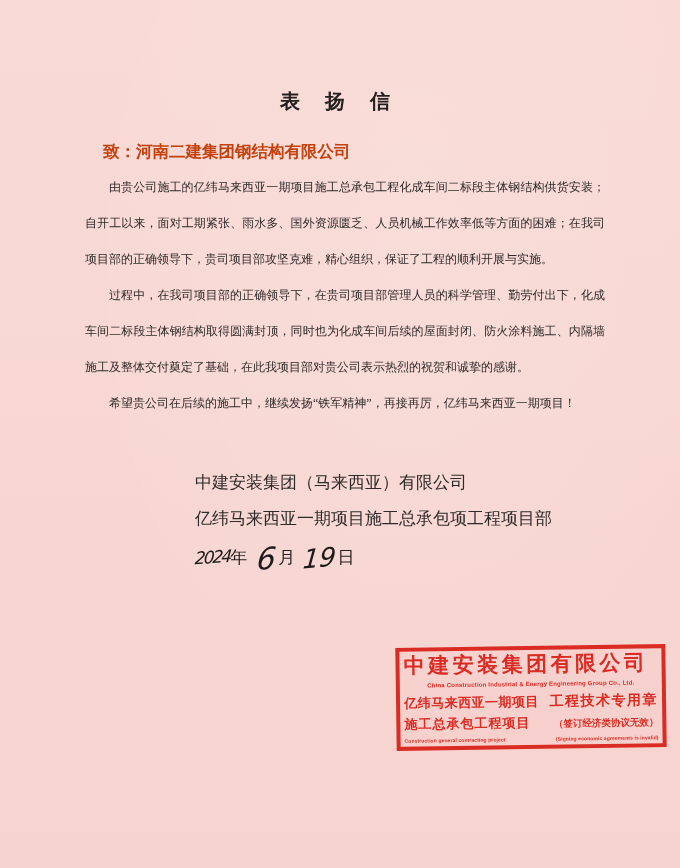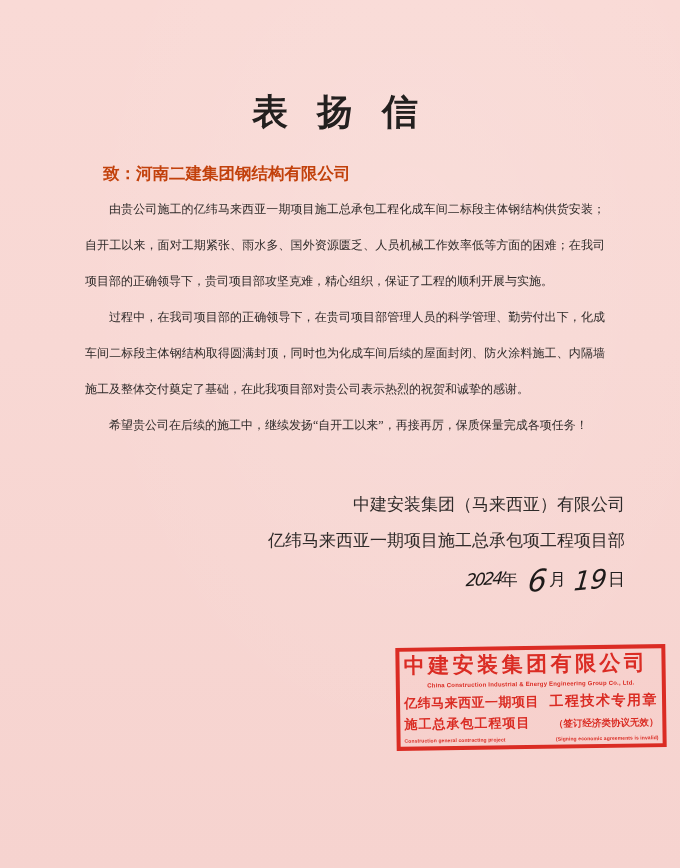--- a/index.html
+++ b/index.html
@@ -12,21 +12,21 @@
   .paper{
     position:absolute;inset:0;
     background:
       radial-gradient(ellipse at 60% 30%, rgba(255,255,255,0.10), rgba(0,0,0,0) 60%),
       linear-gradient(180deg, #f9dad6 0%, #f8d8d4 40%, #f6d3cf 100%);
   }
   .page-title{
     position:relative;
     margin:88px 0 0 0;
     text-align:center;
-    font-size:36px;
+    font-size:20px;
     font-weight:700;
     letter-spacing:10px;
     color:#23201f;
   }
   .salutation{
     position:relative;
     margin:26px 75px 0 103px;
     font-size:16.5px;
     font-weight:600;
     color:#c2410c;
@@ -37,21 +37,21 @@
     font-size:12px;
     line-height:36px;
     color:#2e2a29;
     text-align:justify;
   }
   .letter-body p{margin:0;text-indent:2em;}
   .signature{
     position:relative;
     width:430px;
     margin:44px 55px 16px auto;
-    text-align:right;
+    text-align:left;
     font-size:17px;
     line-height:36px;
     color:#2e2a29;
   }
   .signature .sig-line{white-space:nowrap;}
   .date-line{margin-top:2px;color:#23201f;}
   .hand{
     font-family:"DejaVu Sans",sans-serif;
     font-style:italic;
     display:inline-block;
@@ -88,21 +88,21 @@
 
 <div class="paper"></div>
 
 <h1 class="page-title">表 扬 信</h1>
 
 <div class="salutation">致：河南二建集团钢结构有限公司</div>
 
 <div class="letter-body">
   <p>由贵公司施工的亿纬马来西亚一期项目施工总承包工程化成车间二标段主体钢结构供货安装；自开工以来，面对工期紧张、雨水多、国外资源匮乏、人员机械工作效率低等方面的困难；在我司项目部的正确领导下，贵司项目部攻坚克难，精心组织，保证了工程的顺利开展与实施。</p>
   <p>过程中，在我司项目部的正确领导下，在贵司项目部管理人员的科学管理、勤劳付出下，化成车间二标段主体钢结构取得圆满封顶，同时也为化成车间后续的屋面封闭、防火涂料施工、内隔墙施工及整体交付奠定了基础，在此我项目部对贵公司表示热烈的祝贺和诚挚的感谢。</p>
-  <p>希望贵公司在后续的施工中，继续发扬“自开工以来”，再接再厉，保质保量完成各项任务！</p>
+  <p>希望贵公司在后续的施工中，继续发扬“铁军精神”，再接再厉，亿纬马来西亚一期项目！</p>
 </div>
 
 <div class="signature">
   <div class="sig-line">中建安装集团（马来西亚）有限公司</div>
   <div class="sig-line">亿纬马来西亚一期项目施工总承包项工程项目部</div>
   <div class="date-line">
     <span class="hand hand-year">2024</span><span>年</span><span class="hand hand-month">6</span><span>月</span><span class="hand hand-day">19</span><span>日</span>
   </div>
 </div>
 

